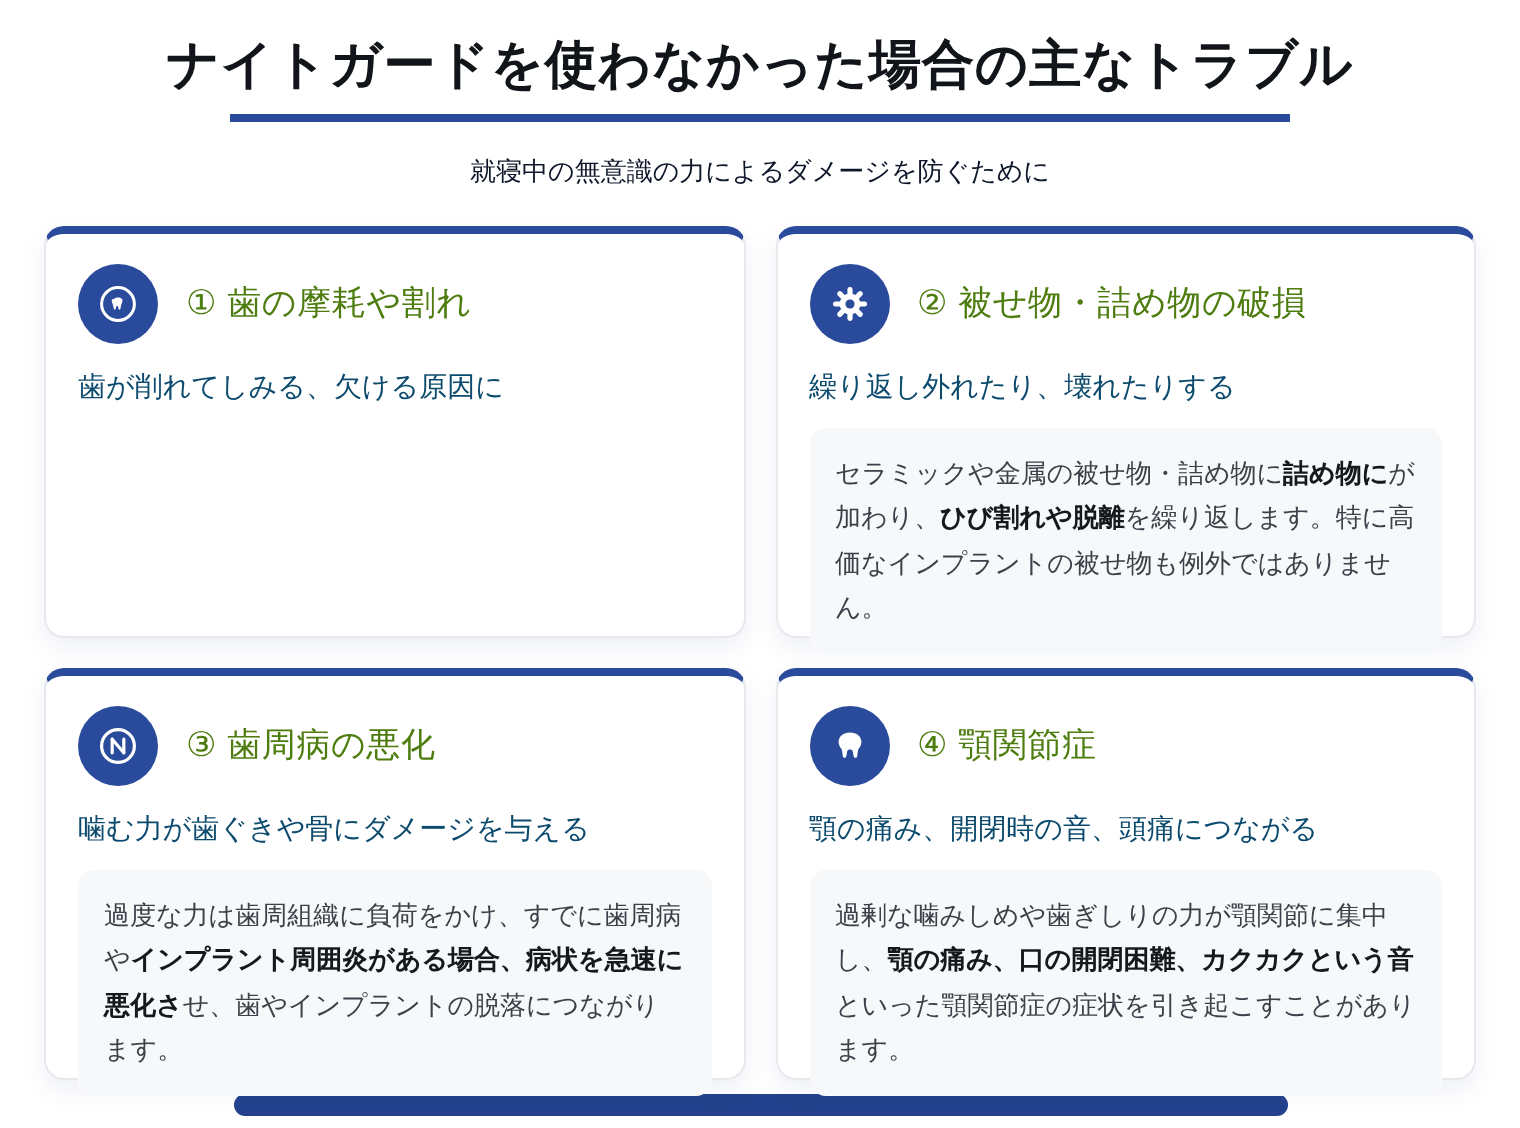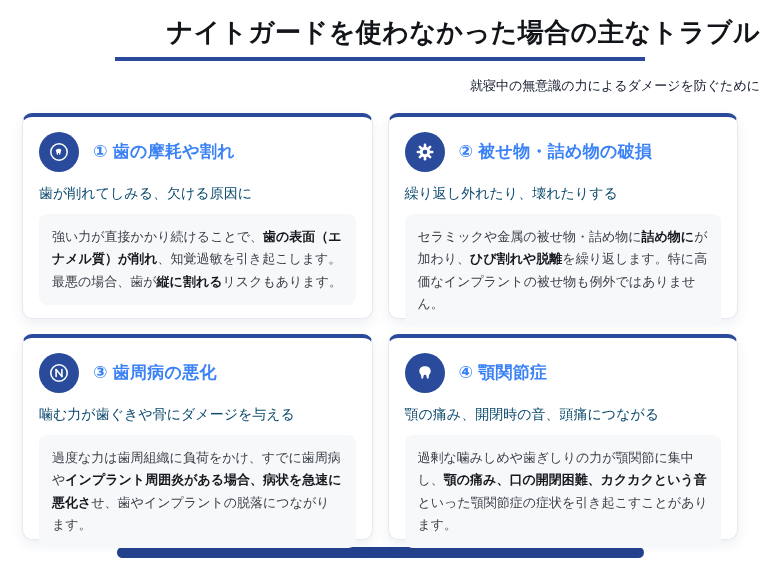--- a/index.html
+++ b/index.html
@@ -5,21 +5,21 @@
   * { margin: 0; padding: 0; box-sizing: border-box; }
   html, body { width: 760px; height: 564px; overflow: hidden; }
   body {
     font-family: "Liberation Sans", "DejaVu Sans", sans-serif;
     background: #ffffff;
     color: #222;
   }
   .page { width: 760px; height: 564px; padding-top: 16px; position: relative; }
 
   
-  .header { text-align: right; }
+  .header { text-align: center; }
   .page-title {
     font-size: 26px;
     font-weight: 700;
     color: #111418;
     letter-spacing: 0.5px;
     line-height: 1.3;
   }
   .title-underline {
     width: 530px;
     height: 4px;
@@ -58,22 +58,22 @@
     width: 40px; height: 40px;
     border-radius: 50%;
     background: #2a4b9b;
     display: flex;
     align-items: center;
     justify-content: center;
   }
   .icon-circle svg { display: block; }
   .card-heading {
     font-size: 17px;
-    font-weight: 700;
-    color: #3b82f6;
+    font-weight: 400;
+    color: #4d7c0f;
     letter-spacing: 0.3px;
   }
   .card-sub {
     margin-top: 13px;
     font-size: 14px;
     color: #0c4a6e;
   }
   .card-body {
     margin-top: 11px;
     background: #f6f8fa;
@@ -111,21 +111,20 @@
       <div class="card-head">
         <div class="icon-circle">
           <svg width="24" height="24" viewBox="0 0 24 24">
             <circle cx="12" cy="12" r="8.2" fill="none" stroke="#ffffff" stroke-width="1.5"></circle>
             <path d="M9.9 9.6c.5-1.1 3.7-1.1 4.2 0 .4.9-.2 1.8-.5 2.9l-.4 1.9c-.15.6-.8.6-.95 0l-.2-1c-.15-.6-.85-.6-1 0l-.2 1c-.15.6-.8.6-.95 0l-.4-1.9c-.3-1.1-.9-2-.5-2.9z" fill="#ffffff"></path>
           </svg>
         </div>
         <div class="card-heading">① 歯の摩耗や割れ</div>
       </div>
       <div class="card-sub">歯が削れてしみる、欠ける原因に</div>
-      <div class="card-body"><span>強い力が直接かかり続けることで、</span><b>歯の表面（エナメル質）が削れ</b><span>、知覚過敏を引き起こします。最悪の場合、歯が</span><b>縦に割れる</b><span>リスクもあります。</span></div>
     </div>
 
     <div class="card">
       <div class="card-head">
         <div class="icon-circle">
           <svg width="24" height="24" viewBox="0 0 24 24">
             <g fill="#ffffff">
               <rect x="10.7" y="3.5" width="2.6" height="17" rx="1.2"></rect>
               <rect x="10.7" y="3.5" width="2.6" height="17" rx="1.2" transform="rotate(45 12 12)"></rect>
               <rect x="10.7" y="3.5" width="2.6" height="17" rx="1.2" transform="rotate(90 12 12)"></rect>

